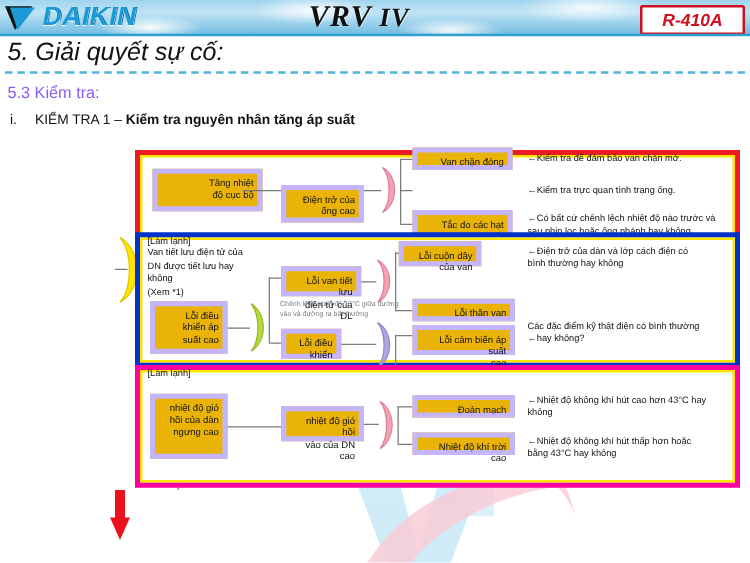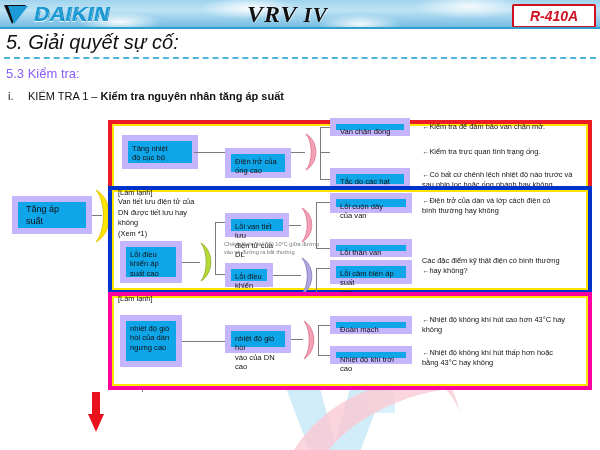--- a/index.html
+++ b/index.html
@@ -76,24 +76,25 @@
   
   .watermark{
     position:absolute;left:245px;top:185px;width:240px;height:200px;
     pointer-events:none;opacity:.55;
   }
 
   
   .diagram{position:absolute;left:0;top:108px;width:600px;height:300px;}
 
   .box{
-    position:absolute;background:#0ea5e9;border:6px solid #c4b5fd;
+    position:absolute;background:#eab308;border:4px solid #c4b5fd;
     font-size:7.6px;color:#111;line-height:1.25;
     padding:3px 3px 2px 4px;box-sizing:border-box;
     white-space:pre-line;
+    text-align:right;
   }
   .root-box{
     left:12px;top:88px;width:80px;height:38px;
     display:flex;align-items:center;font-size:9px;padding-left:8px;
   }
   .note{
     position:absolute;font-size:7.4px;color:#111;line-height:1.35;
     white-space:pre-line;
   }
 
@@ -139,43 +140,41 @@
 
 <div class="diagram">
 
   <svg class="watermark" viewBox="0 0 240 200">
     <path d="M20 40 L60 40 L90 150 L120 40 L160 40 L105 185 L75 185 Z" fill="#8fd0ef" opacity=".75"></path>
     <path d="M120 40 L150 40 L150 120 L120 120 Z" fill="#8fd0ef" opacity=".6"></path>
     <path d="M30 60 C90 10 200 40 215 120 C200 70 110 45 55 95 Z" fill="#f3a3b5" opacity=".85"></path>
     <path d="M40 175 C70 100 170 70 220 95 C165 95 90 130 70 180 Z" fill="#f3a3b5" opacity=".85"></path>
   </svg>
 
-  <div class="box root-box">Tăng áp
-suất</div>
   <svg class="crescent" style="left:92px;top:80px;width:26px;height:56px;" viewBox="0 0 26 56">
     <path d="M4 2 C22 12 22 44 4 54 C14 42 14 14 4 2 Z" fill="#ffe400" stroke="#e0c800" stroke-width="1"></path>
   </svg>
 
   <div class="line hline" style="left:92px;top:107px;width:10px;"></div>
   <div class="line hline" style="left:114px;top:98px;width:12px;"></div>
   <div class="line hline" style="left:114px;top:104px;width:16px;"></div>
   <div class="line hline" style="left:114px;top:110px;width:22px;"></div>
   <div class="line hline" style="left:114px;top:116px;width:28px;"></div>
   <div class="line vline" style="left:126px;top:40px;height:58px;"></div>
   <div class="line hline" style="left:126px;top:40px;width:12px;"></div>
   <div class="line vline" style="left:130px;top:104px;height:16px;"></div>
   <div class="line hline" style="left:130px;top:120px;width:8px;"></div>
   <div class="line vline" style="left:136px;top:110px;height:105px;"></div>
   <div class="line hline" style="left:136px;top:215px;width:8px;"></div>
   <div class="line vline" style="left:142px;top:116px;height:168px;"></div>
 
   <div class="grp grp1">
     <div class="grp-inner"></div>
   </div>
-  <div class="box" style="left:122px;top:27px;width:76px;height:34px;">Tăng nhiệt
+  <div class="box" style="left:122px;top:27px;width:88px;height:34px;">Tăng nhiệt
 độ cục bộ</div>
   <div class="box" style="left:225px;top:29px;width:66px;height:30px;margin-top:11px;">Điện trở của
 ống cao</div>
   <div class="line hline" style="left:194px;top:44px;width:31px;"></div>
   <div class="line hline" style="left:291px;top:44px;width:14px;"></div>
   <svg class="crescent" style="left:303px;top:24px;width:18px;height:40px;" viewBox="0 0 18 40">
     <path d="M3 2 C16 9 16 31 3 38 C10 30 10 10 3 2 Z" fill="#f4a0b5" stroke="#e08098" stroke-width="1"></path>
   </svg>
   <div class="line vline" style="left:320px;top:19px;height:52px;"></div>
   <div class="line hline" style="left:320px;top:19px;width:10px;"></div>
@@ -220,21 +219,21 @@
   </svg>
   <svg class="crescent" style="left:299px;top:148px;width:18px;height:40px;" viewBox="0 0 18 40">
     <path d="M3 2 C16 9 16 31 3 38 C10 30 10 10 3 2 Z" fill="#b3a6e0" stroke="#9287c9" stroke-width="1"></path>
   </svg>
   <div class="line vline" style="left:316px;top:94px;height:46px;"></div>
   <div class="line hline" style="left:316px;top:94px;width:14px;"></div>
   <div class="line hline" style="left:316px;top:140px;width:14px;"></div>
   <div class="line vline" style="left:316px;top:160px;height:42px;"></div>
   <div class="line hline" style="left:316px;top:160px;width:14px;"></div>
   <div class="line hline" style="left:316px;top:202px;width:14px;"></div>
-  <div class="box" style="left:330px;top:85px;width:82px;height:20px;">Lỗi cuộn dây
+  <div class="box" style="left:319px;top:85px;width:66px;height:20px;">Lỗi cuộn dây
 của van</div>
   <div class="box" style="left:330px;top:131px;width:82px;height:18px;">Lỗi thân van</div>
   <div class="box" style="left:330px;top:152px;width:82px;height:24px;">Lỗi cảm biến áp suất
 cao</div>
   <div class="box" style="left:330px;top:193px;width:82px;height:20px;">Lỗi PCB kiểm tra
 Service</div>
   <div class="note" style="left:422px;top:88px;width:180px;">←Điện trở của dàn và lớp cách điện có
    bình thường hay không</div>
   <div class="note" style="left:422px;top:148px;width:180px;">Các đặc điểm kỹ thật điện có bình thường
 ←hay không?</div>

